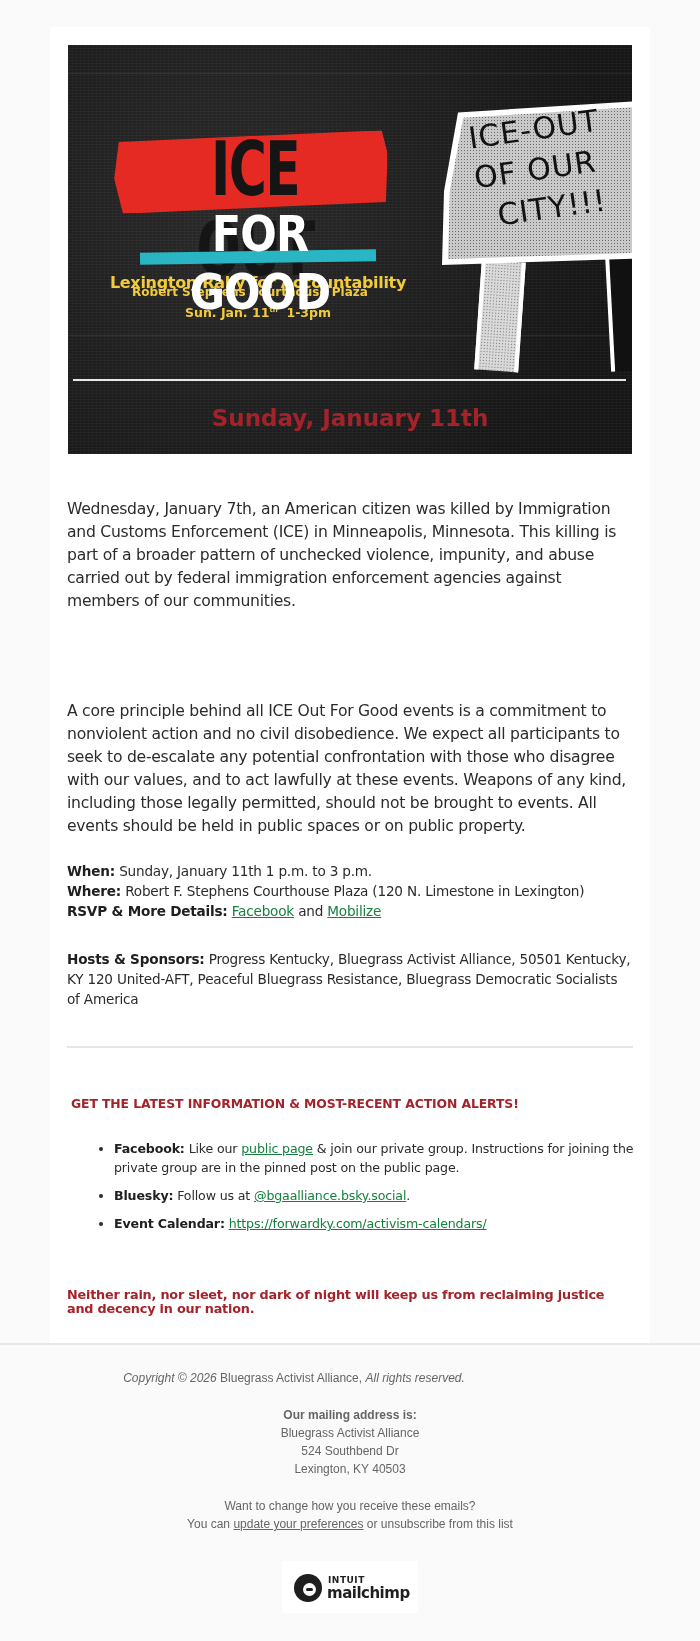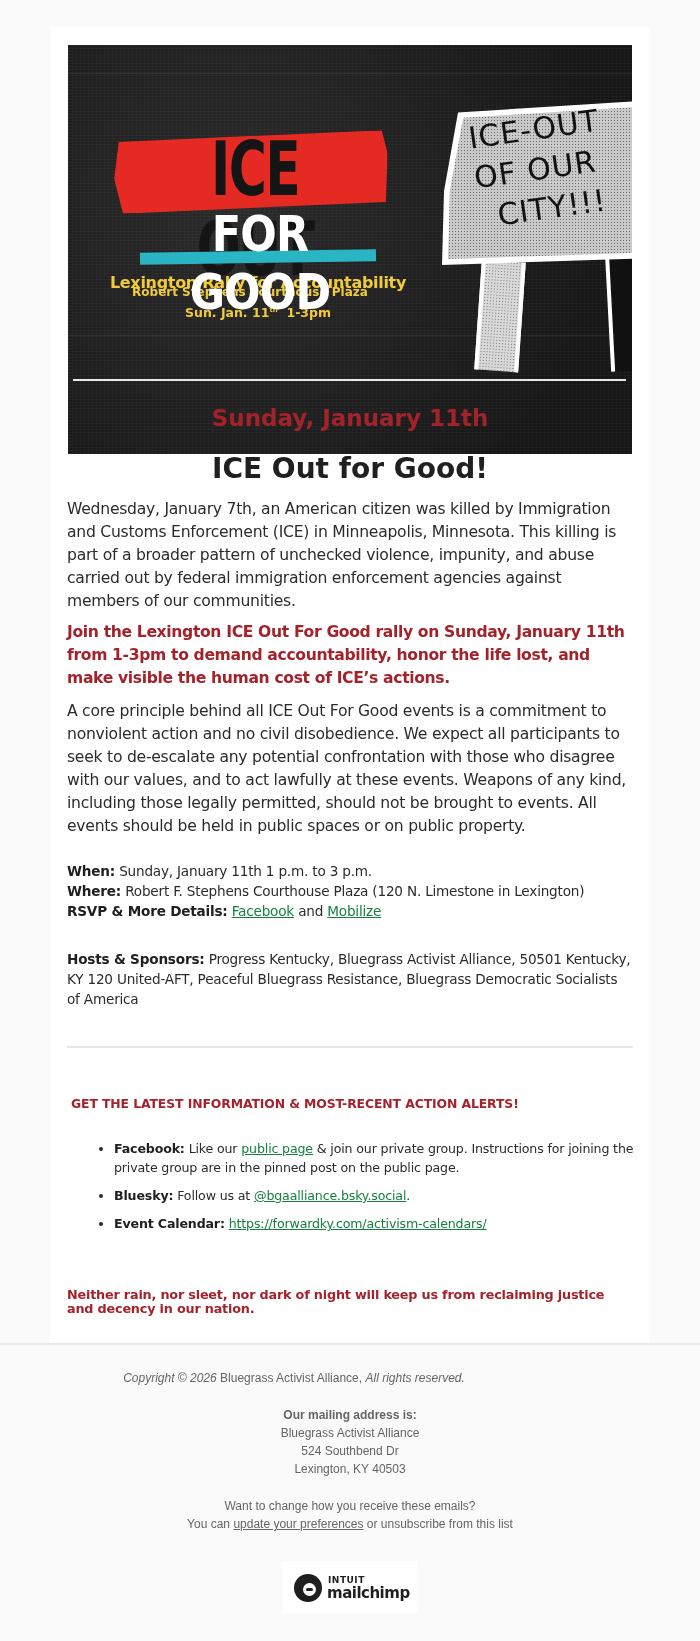--- a/index.html
+++ b/index.html
@@ -177,24 +177,22 @@
     <div class="sign-text">
       <div>ICE-OUT</div>
       <div>OF OUR</div>
       <div style="padding-left:18px">CITY!!!</div>
     </div>
   </div>
 
   <div class="divider" style="left:23px; top:352px; width:553px;"></div>
 
   <div class="h-date">Sunday, January 11th</div>
-  <div class="h-title">ICE Out for Good!</div>
 
   <div class="para" style="top:471px;">Wednesday, January 7th, an American citizen was killed by Immigration and Customs Enforcement (ICE) in Minneapolis, Minnesota. This killing is part of a broader pattern of unchecked violence, impunity, and abuse carried out by federal immigration enforcement agencies against members of our communities.</div>
-  <div class="para red" style="top:594px;">Join the Lexington ICE Out For Good rally on Sunday, January 11th from 1-3pm to demand accountability, honor the life lost, and make visible the human cost of ICE’s actions.</div>
   <div class="para" style="top:673px;">A core principle behind all ICE Out For Good events is a commitment to nonviolent action and no civil disobedience. We expect all participants to seek to de-escalate any potential confrontation with those who disagree with our values, and to act lawfully at these events. Weapons of any kind, including those legally permitted, should not be brought to events. All events should be held in public spaces or on public property.</div>
 
   <div class="details" style="top:834px;">
     <div><b>When:</b> <span>Sunday, January 11th 1 p.m. to 3 p.m.</span></div>
     <div><b>Where:</b> <span>Robert F. Stephens Courthouse Plaza (120 N. Limestone in Lexington)</span></div>
     <div><b>RSVP &amp; More Details:</b> <a class="lnk">Facebook</a> <span>and</span> <a class="lnk">Mobilize</a></div>
   </div>
 
   <div class="details" style="top:922px;">
     <b>Hosts &amp; Sponsors:</b> <span>Progress Kentucky, Bluegrass Activist Alliance, 50501 Kentucky, KY 120 United-AFT, Peaceful Bluegrass Resistance, Bluegrass Democratic Socialists of America</span>

